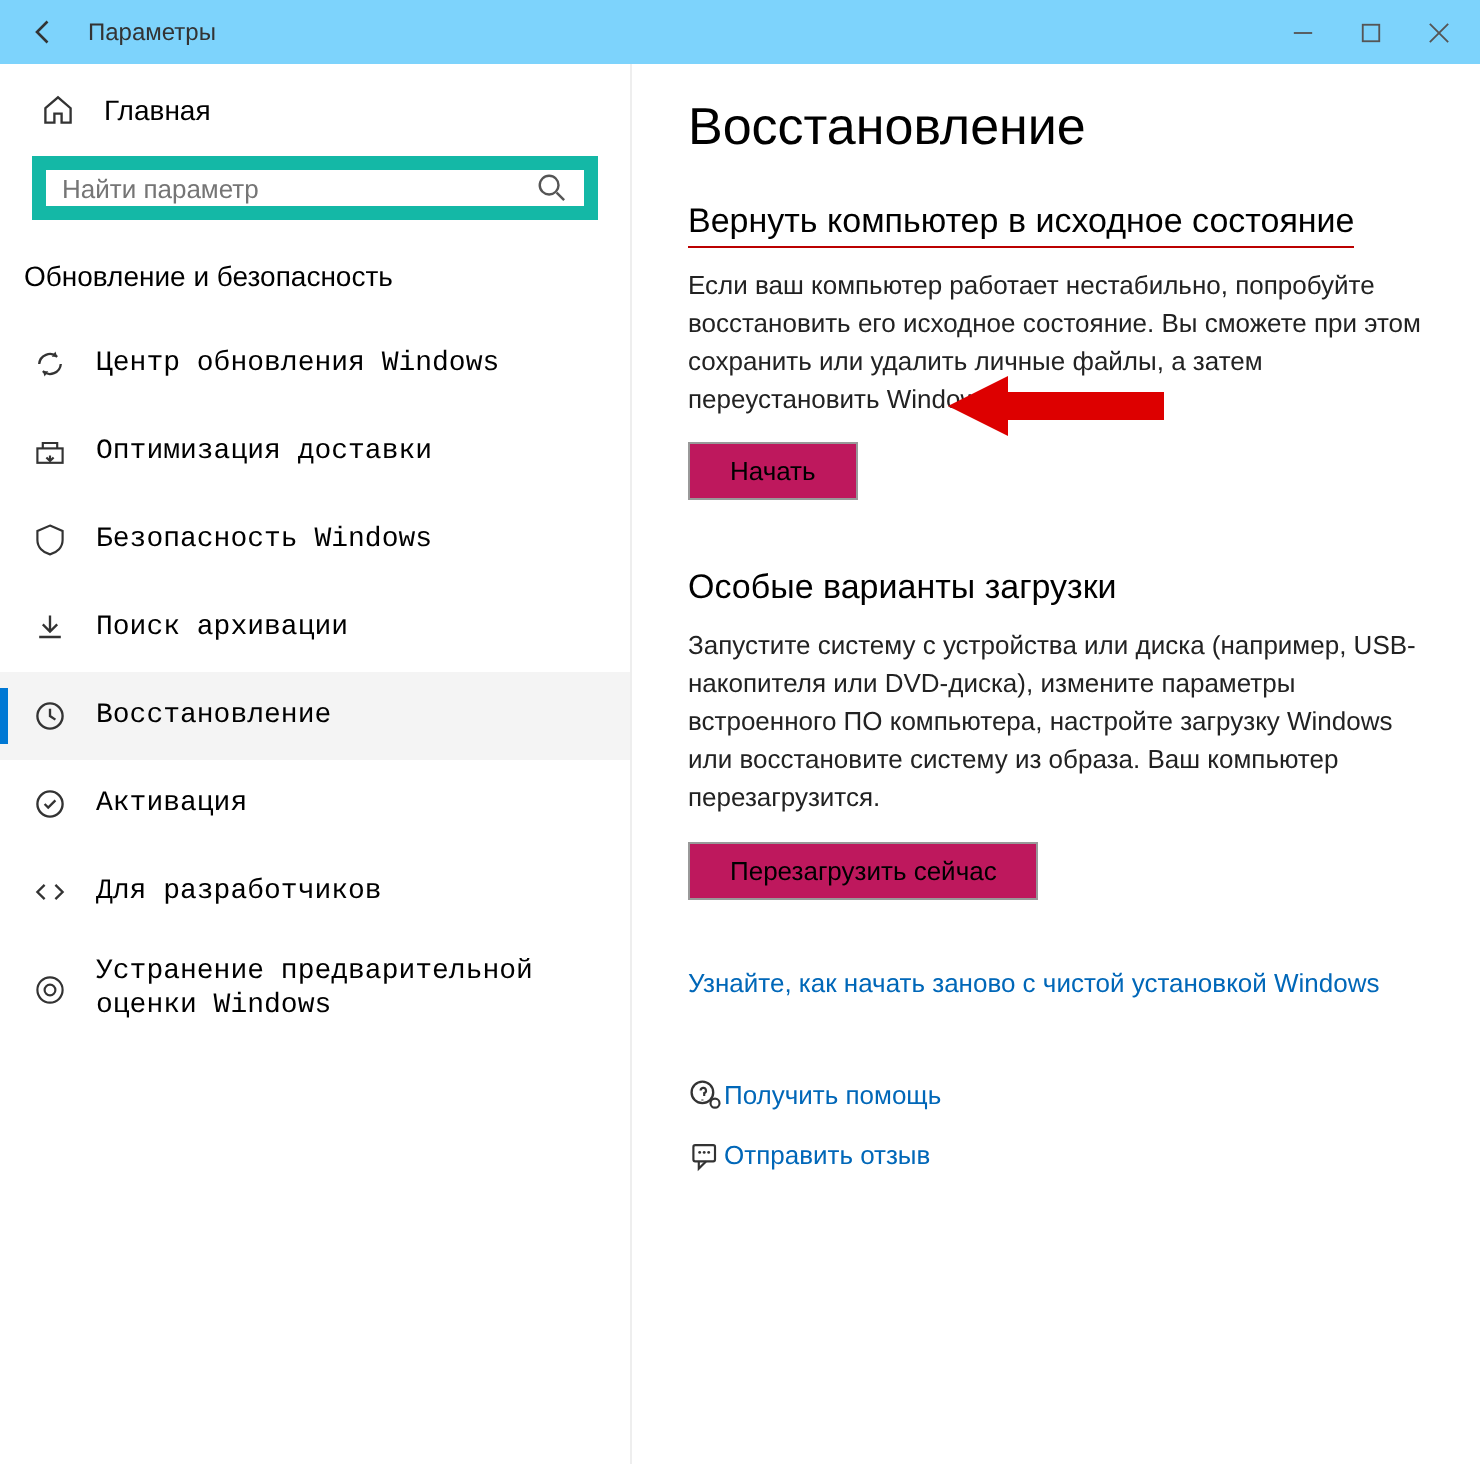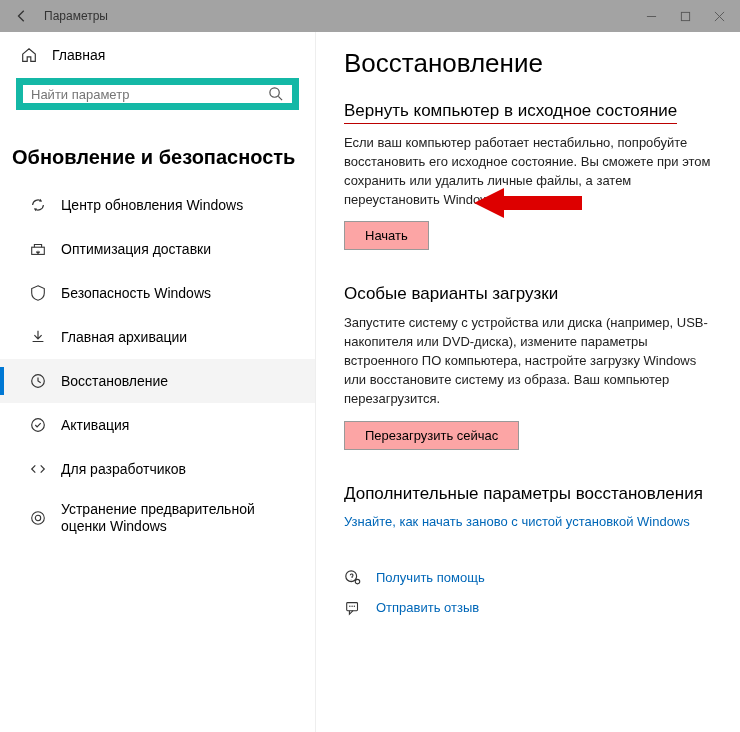--- a/index.html
+++ b/index.html
@@ -10,21 +10,21 @@
       background: #fff;
       width: 740px;
       height: 732px;
       overflow: hidden;
     }
     .titlebar {
       display: flex;
       align-items: center;
       height: 32px;
       padding: 0 8px;
-      background: #a3a3a3;
+      background: #7dd3fc;
     }
     .titlebar .back {
       width: 28px;
       display: flex;
       align-items: center;
       justify-content: center;
       font-size: 16px;
       cursor: pointer;
     }
     .titlebar .title {
@@ -66,32 +66,32 @@
       flex: 1;
       border: none;
       outline: none;
       font-size: 13px;
       background: transparent;
       color: #777;
     }
     .search .sicon { color: #555; width: 16px; height: 16px; }
     .category-header {
       padding: 6px 12px 14px 12px;
-      font-weight: 700;
-      font-size: 20px;
-      margin-top: 16px;
+      font-weight: 400;
+      font-size: 14px;
     }
     .nav-item {
       display: flex;
       align-items: center;
       gap: 14px;
-      padding: 0 29px;
+      padding: 0 16px;
       height: 44px;
       cursor: pointer;
       position: relative;
+      font-family: Liberation Mono, monospace;
     }
     .nav-item.selected::before {
       content: "";
       position: absolute;
       left: 0; top: 8px; bottom: 8px; width: 4px;
       background: #0078d4;
     }
     .nav-item.selected { background: #f4f4f4; }
     .nav-item .icon { width: 18px; height: 18px; color: #333; flex-shrink: 0; }
     .nav-item .label { font-size: 14px; line-height: 1.2; }
@@ -119,42 +119,42 @@
       padding-bottom: 2px;
     }
     .section-desc {
       font-size: 13px;
       color: #222;
       line-height: 1.45;
       margin-bottom: 12px;
     }
     .btn {
       display: inline-block;
-      background: #fca5a5;
+      background: #be185d;
       border: 1px solid #999;
       padding: 6px 20px;
       font-size: 13px;
       cursor: pointer;
       color: #000;
     }
     .arrow-annot {
       position: absolute;
       left: 130px;
       top: 82px;
       pointer-events: none;
     }
     .link {
       color: #0067b8;
       font-size: 13px;
       cursor: pointer;
     }
     .feedback-row {
       display: flex;
       align-items: center;
-      gap: 14px;
+      gap: 0;
       padding: 6px 0;
     }
     .feedback-row .icon { width: 18px; height: 18px; color: #333; }
   </style>
 </head>
 <body>
 
 <div class="titlebar">
   <div class="back">
     <svg viewBox="0 0 16 16" width="14" height="14">
@@ -235,21 +235,21 @@
       </span>
       <span class="label">Безопасность Windows</span>
     </div>
 
     <div class="nav-item">
       <span class="icon">
         <svg viewBox="0 0 20 20" width="18" height="18">
             <path d="M10 3 V12 M6 8 L10 12 L14 8 M4 15 H16" fill="none" stroke="#333" stroke-width="1.3"></path>
           </svg>
       </span>
-      <span class="label">Главная архивации</span>
+      <span class="label">Поиск архивации</span>
     </div>
 
 
     <div class="nav-item selected">
       <span class="icon">
         <svg viewBox="0 0 20 20" width="18" height="18">
             <circle cx="10" cy="10" r="7" fill="none" stroke="#333" stroke-width="1.3"></circle>
             <path d="M10 6 V10 L13 12" fill="none" stroke="#333" stroke-width="1.3"></path>
           </svg>
       </span>
@@ -301,21 +301,20 @@
       </div>
     </div>
 
     <div class="section">
       <div class="section-title">Особые варианты загрузки</div>
       <div class="section-desc">Запустите систему с устройства или диска (например, USB-накопителя или DVD-диска), измените параметры встроенного ПО компьютера, настройте загрузку Windows или восстановите систему из образа. Ваш компьютер перезагрузится.</div>
       <button class="btn">Перезагрузить сейчас</button>
     </div>
 
     <div class="section">
-      <div class="section-title">Дополнительные параметры восстановления</div>
       <div class="link">Узнайте, как начать заново с чистой установкой Windows</div>
     </div>
 
     <div style="margin-top:18px;">
       <div class="feedback-row">
         <span class="icon">
           <svg viewBox="0 0 20 20" width="18" height="18">
               <circle cx="8" cy="8" r="6" fill="none" stroke="#333" stroke-width="1.3"></circle>
               <path d="M7 7a1.5 1.5 0 1 1 2 1.4 V10 M8 12 v0.5" fill="none" stroke="#333" stroke-width="1.2"></path>
               <circle cx="15" cy="14" r="2.5" fill="none" stroke="#333" stroke-width="1.2"></circle>

